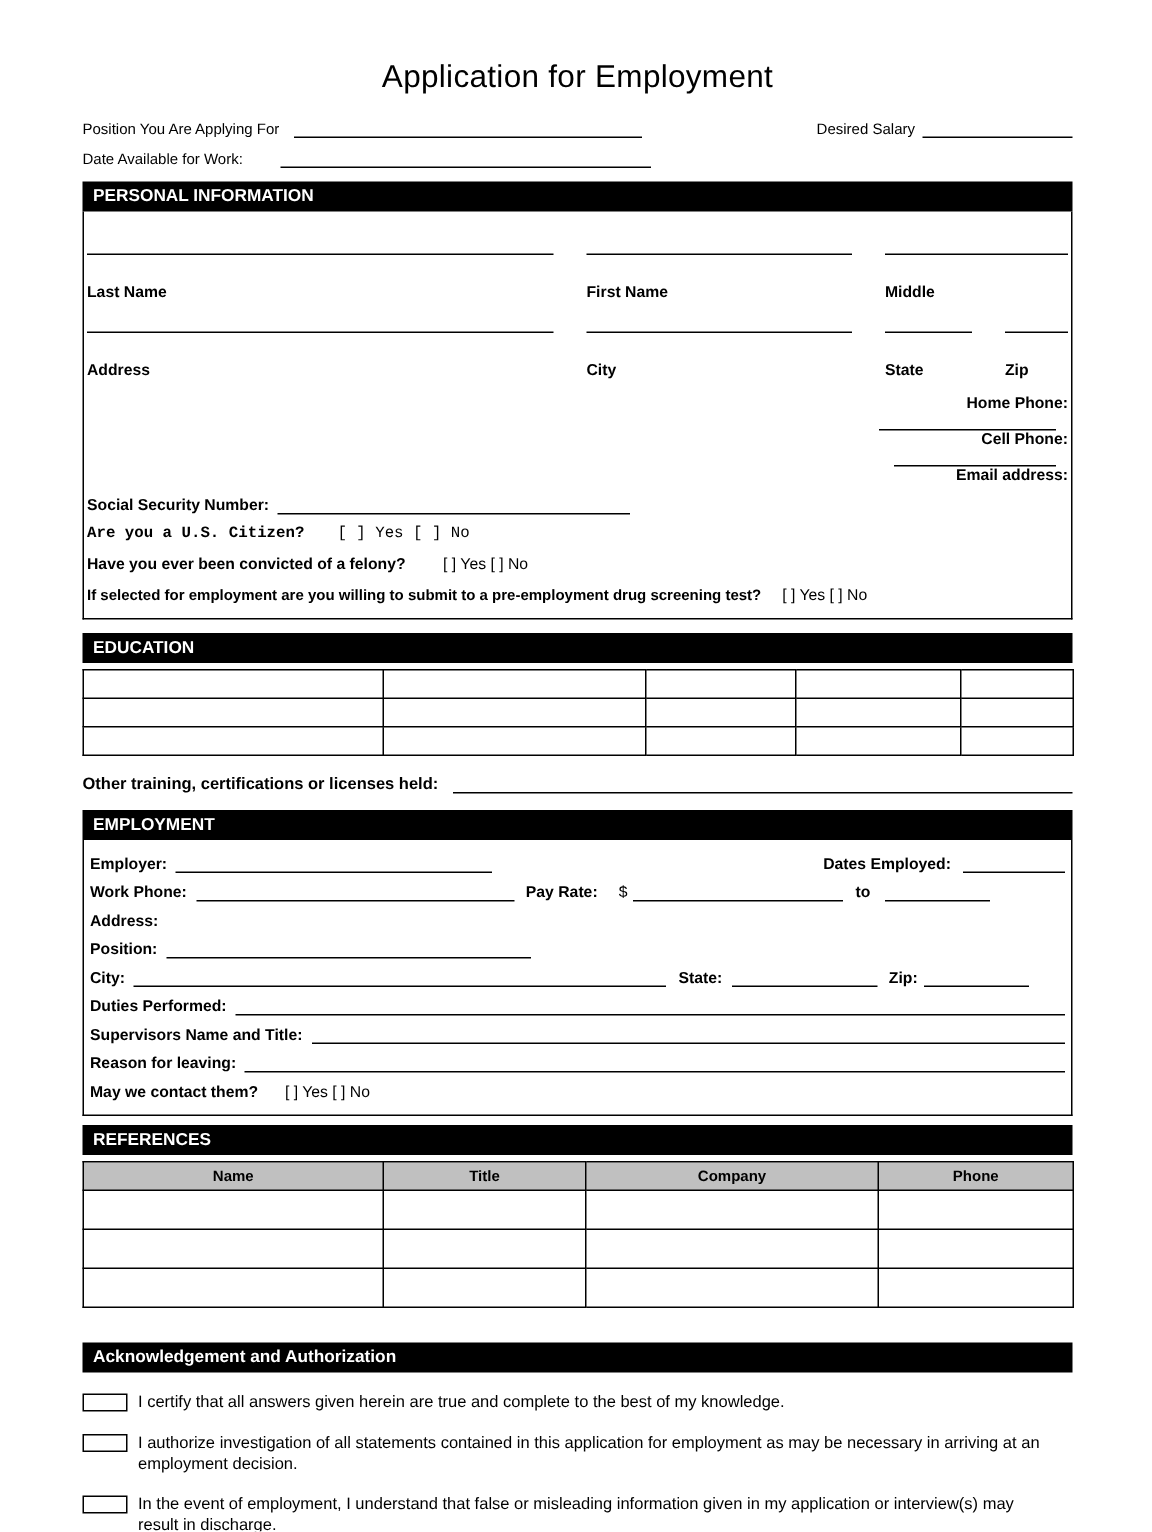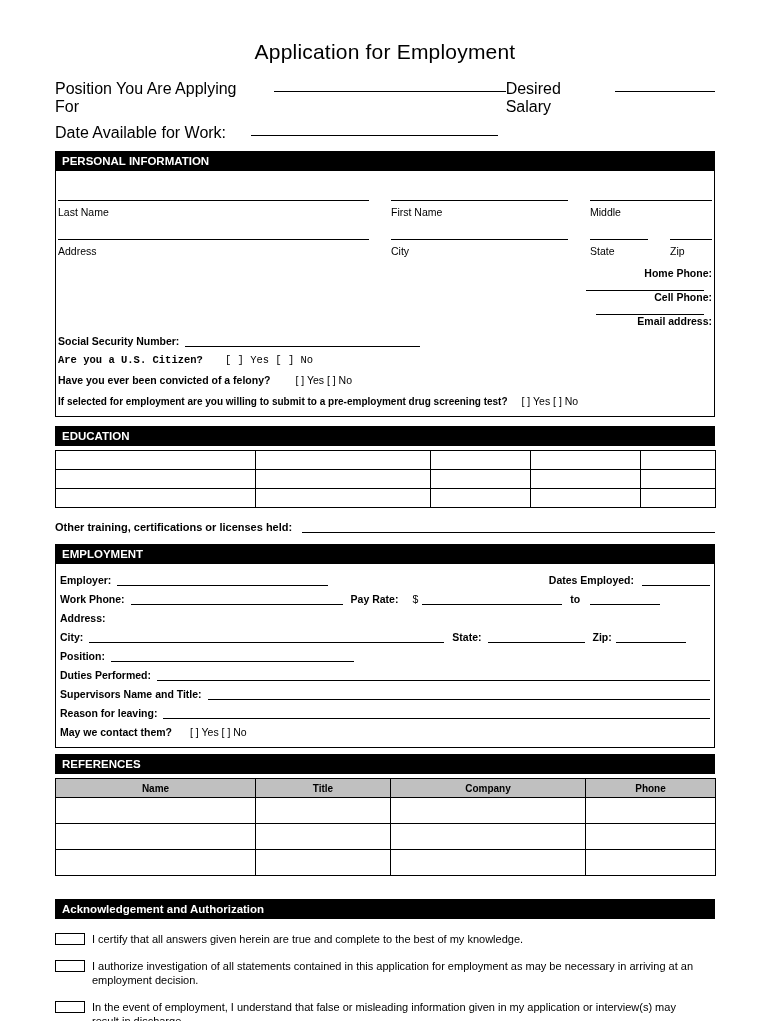--- a/index.html
+++ b/index.html
@@ -7,34 +7,34 @@
     --bar-bg: #000000;
     --bar-text: #ffffff;
     --thead-bg: #c0c0c0;
   }
   body { background: #ffffff; font-family: "Liberation Sans", sans-serif; color: #000; }
   .page { position: relative; width: 768px; height: 1021px; background: #fff; overflow: hidden; }
   .content { position: absolute; left: 55px; top: 0; width: 660px; }
 
   .title { text-align: center; font-size: 21px; margin-top: 40px; letter-spacing: 0.2px; }
 
-  .toprow { display: flex; align-items: flex-start; font-size: 16px; }
+  .toprow { display: flex; align-items: center; font-size: 10px; }
   .row1 { margin-top: 16px; }
   .row2 { margin-top: 8px; }
 
   .wl { border-bottom: 1px solid #000; height: 12px; display: inline-block; }
 
   .bar { background: var(--bar-bg); color: var(--bar-text); font-weight: bold; font-size: 11.5px; padding: 4px 7px; }
   .bar1 { margin-top: 9px; }
 
   .box { border: 1px solid #000; border-top: none; }
 
   .nrow { display: flex; gap: 22px; padding: 16px 2px 0 2px; }
   .nf .wl { width: 100%; height: 12px; }
-  .nlab { font-size: 10.5px; font-weight: normal; margin-top: 1px; }
+  .nlab { font-size: 10.5px; font-weight: bold; margin-top: 14px; }
 
   .frow { display: flex; align-items: flex-end; font-size: 10.5px; padding: 0 2px; }
   .lb { font-weight: bold; white-space: nowrap; }
   .opts { font-size: 10.5px; white-space: nowrap; }
 
   table.grid { border-collapse: collapse; width: 660px; table-layout: fixed; margin-top: 4px; }
   table.grid td { border: 1px solid #000; font-size: 10px; }
   table.grid .ghead td { background: var(--thead-bg); font-weight: bold; text-align: center; height: 19px; }
   table.grid.edu td.cell { height: 19px; }
   table.grid.refs td.cell { height: 26px; }
@@ -209,31 +209,31 @@
         <span class="wl grow" style="margin:0 8px 0 4px;max-width:140px;"></span>
         <span class="lb">to</span>
         <span class="wl" style="width:70px;margin-left:10px;"></span>
       </div>
 
       <div class="erow">
         <span class="lb">Address:</span>
       </div>
 
       <div class="erow">
+        <span class="lb">Position:</span>
+        <span class="wl" style="width:243px;margin-left:6px;"></span>
+      </div>
+
+      <div class="erow">
         <span class="lb">City:</span>
         <span class="wl grow" style="margin:0 8px 0 6px;max-width:355px;"></span>
         <span class="lb">State:</span>
         <span class="wl" style="width:97px;margin:0 8px 0 6px;"></span>
         <span class="lb">Zip:</span>
         <span class="wl" style="width:70px;margin-left:4px;"></span>
-      </div>
-
-      <div class="erow">
-        <span class="lb">Position:</span>
-        <span class="wl" style="width:243px;margin-left:6px;"></span>
       </div>
 
       <div class="erow">
         <span class="lb">Duties Performed:</span>
         <span class="wl grow" style="margin-left:6px;"></span>
       </div>
 
       <div class="erow">
         <span class="lb">Supervisors Name and Title:</span>
         <span class="wl grow" style="margin-left:6px;"></span>

